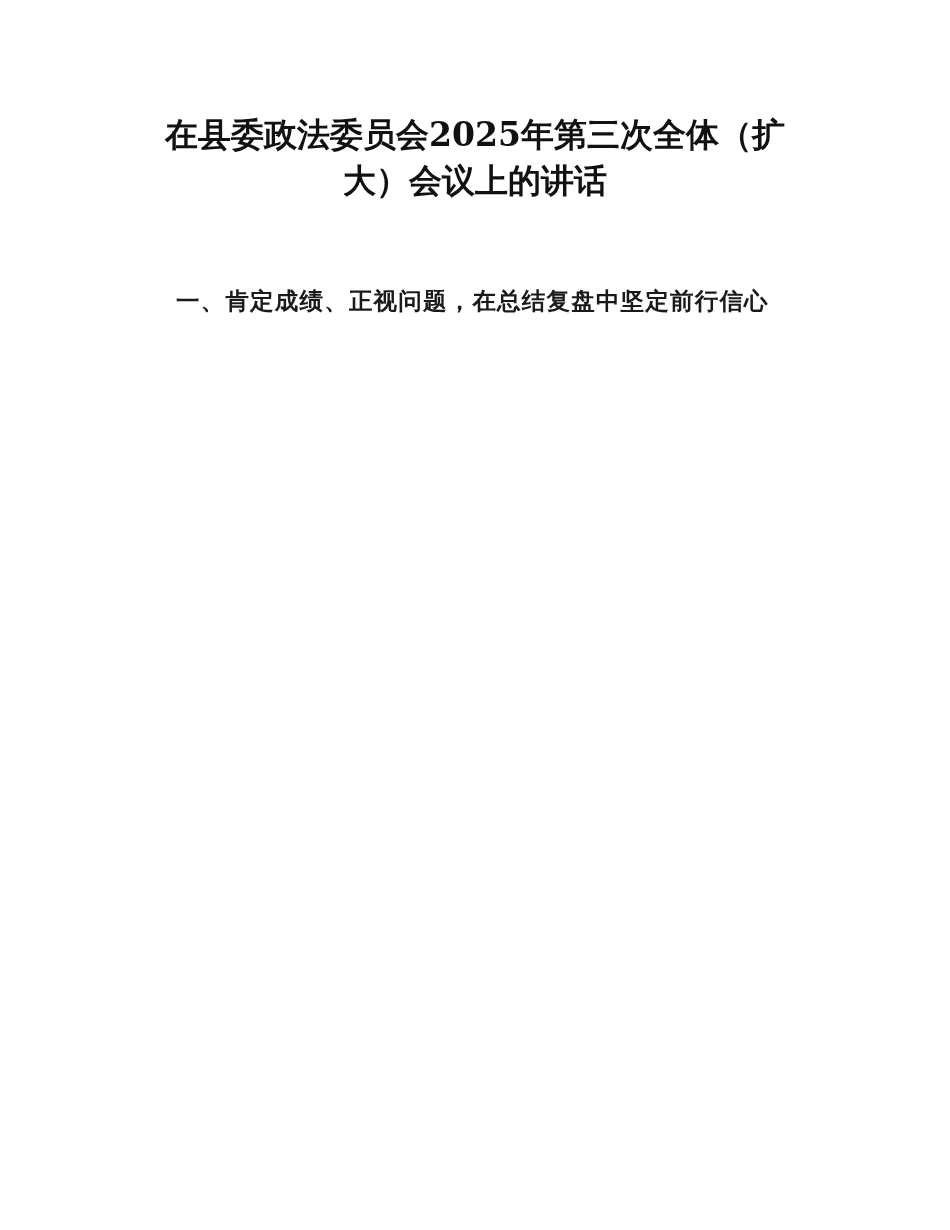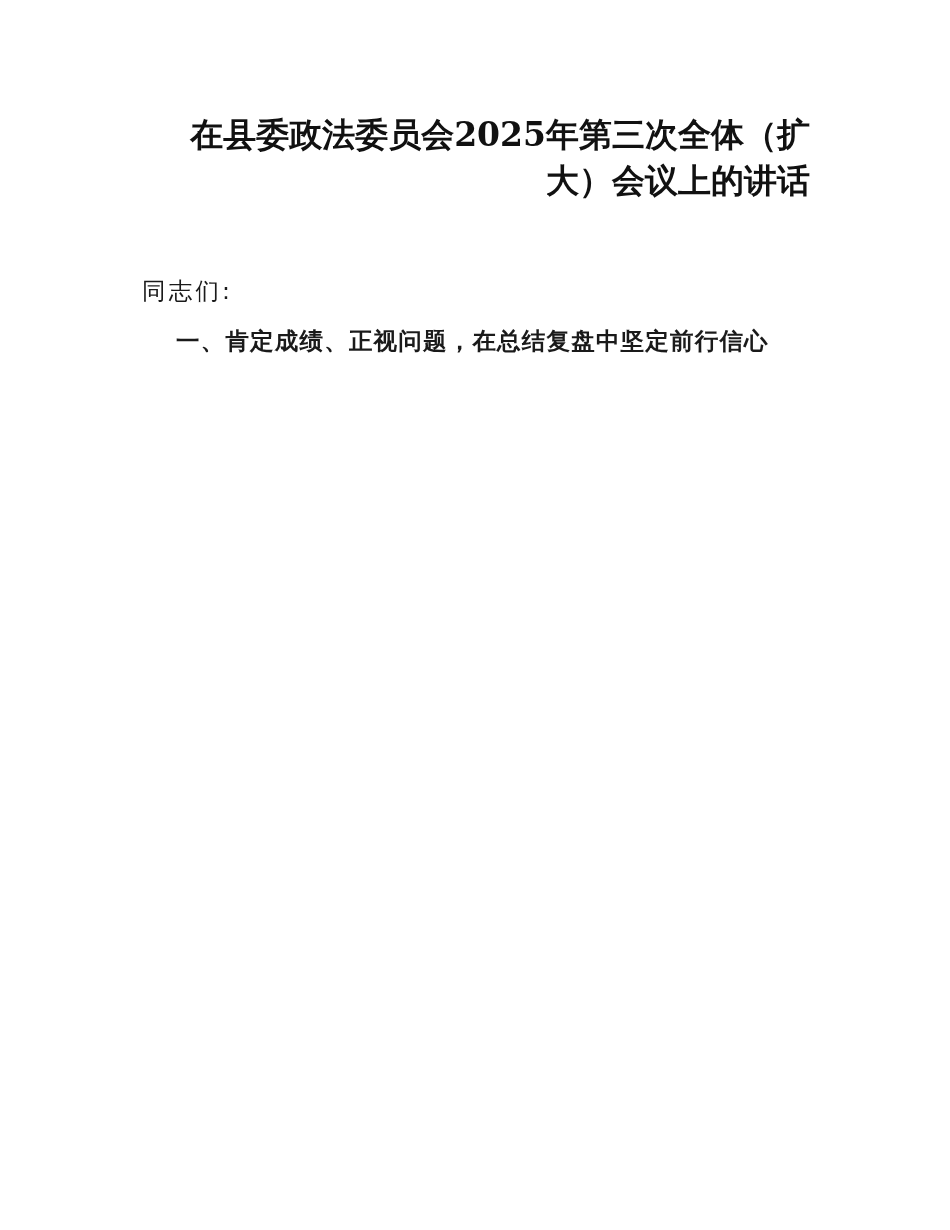--- a/index.html
+++ b/index.html
@@ -1,20 +1,20 @@
 <!DOCTYPE html>
 <html><head>
 <meta charset="utf-8">
 <style>
   html, body { margin: 0; padding: 0; background: #ffffff; }
   body { width: 950px; height: 1230px; position: relative; overflow: hidden; }
   .page { position: absolute; left: 0; top: 0; width: 950px; height: 1230px; background: #fff; }
   .title {
     position: absolute; left: 140px; top: 112px; width: 670px;
-    text-align: right;
+    text-align: center;
     font-family: "DejaVu Serif", "Liberation Serif", serif;
     font-weight: bold; font-size: 33px; line-height: 46px; color: #111;
     letter-spacing: 0px;
   }
   .body {
     position: absolute; left: 142px; top: 270px; width: 668px;
     font-family: "DejaVu Sans", "Liberation Sans", sans-serif;
     font-size: 23.5px; color: #1a1a1a;
     line-height: 42px;
   }
@@ -24,16 +24,15 @@
   .p + .p { margin-top: 8px; }
   .heading { font-weight: bold; text-indent: 34px; letter-spacing: 1.2px; margin-top: 10px; margin-bottom: 4px; }
 </style>
 </head>
 <body>
 
 <div class="page">
   <div class="title">在县委政法委员会2025年第三次全体（扩大）会议上的讲话</div>
 
   <div class="body">
-    <p class="p salutation">同志们:</p>
     <p class="p heading">一、肯定成绩、正视问题，在总结复盘中坚定前行信心</p>
   </div>
 </div>
 
 </body></html>

